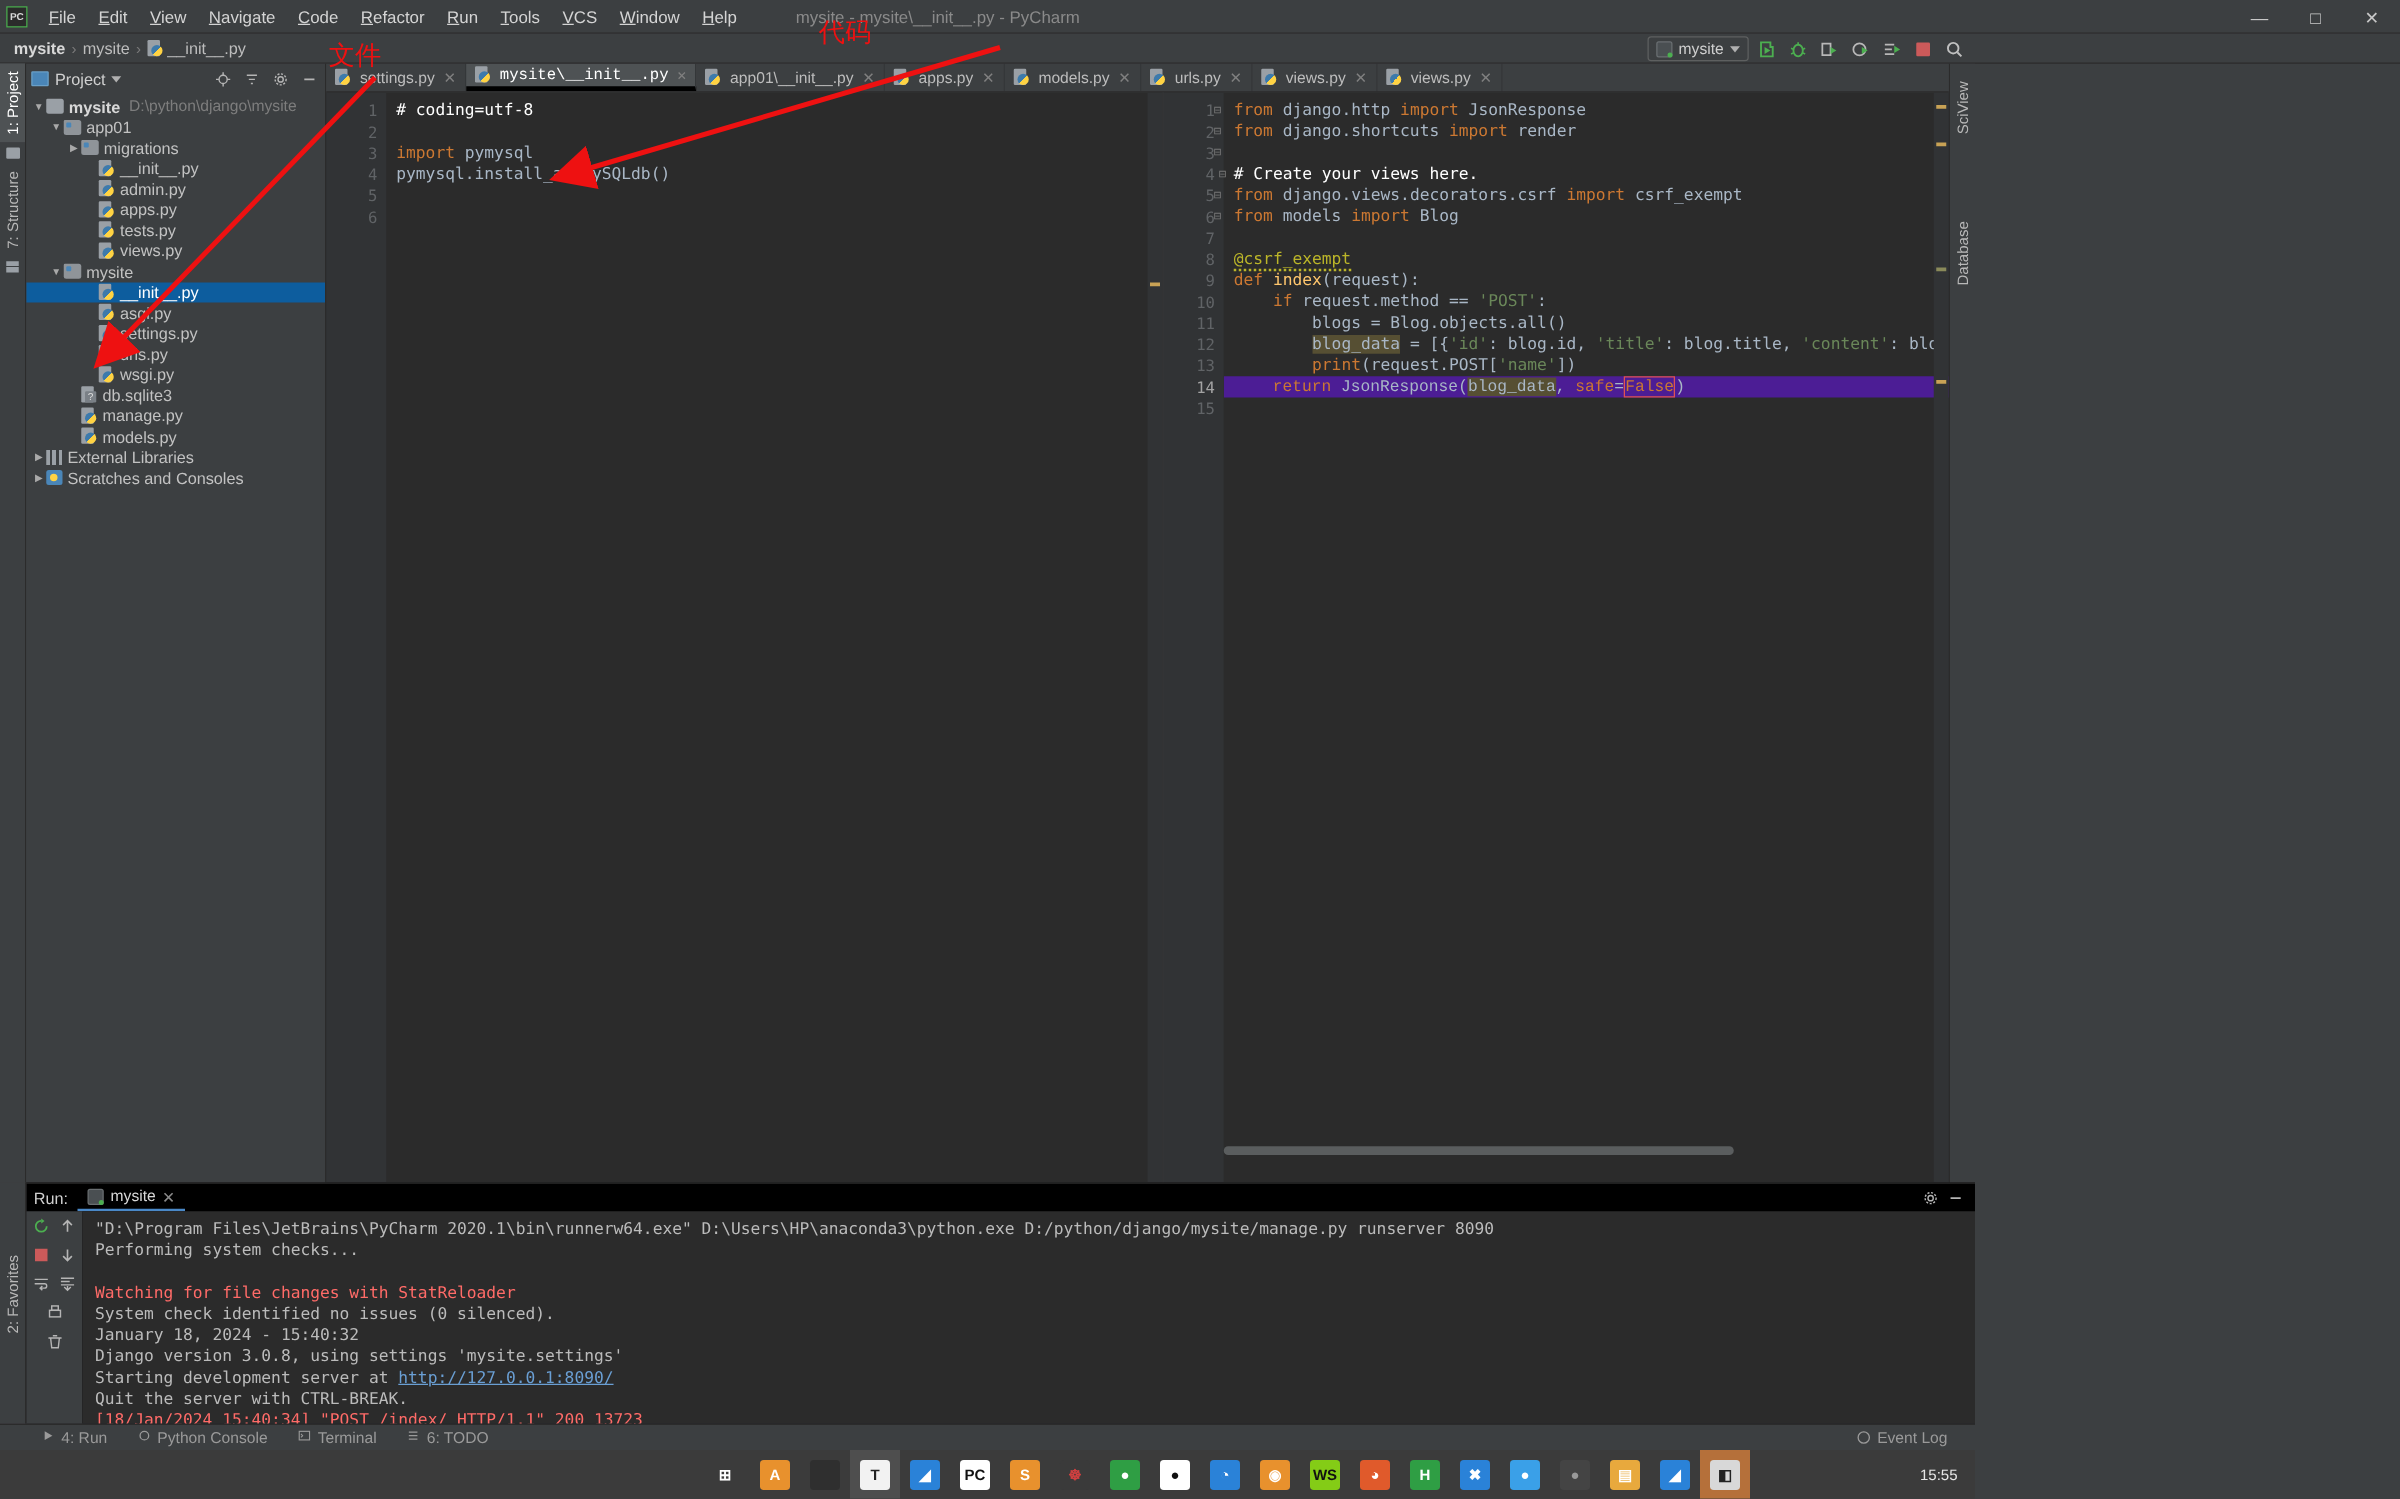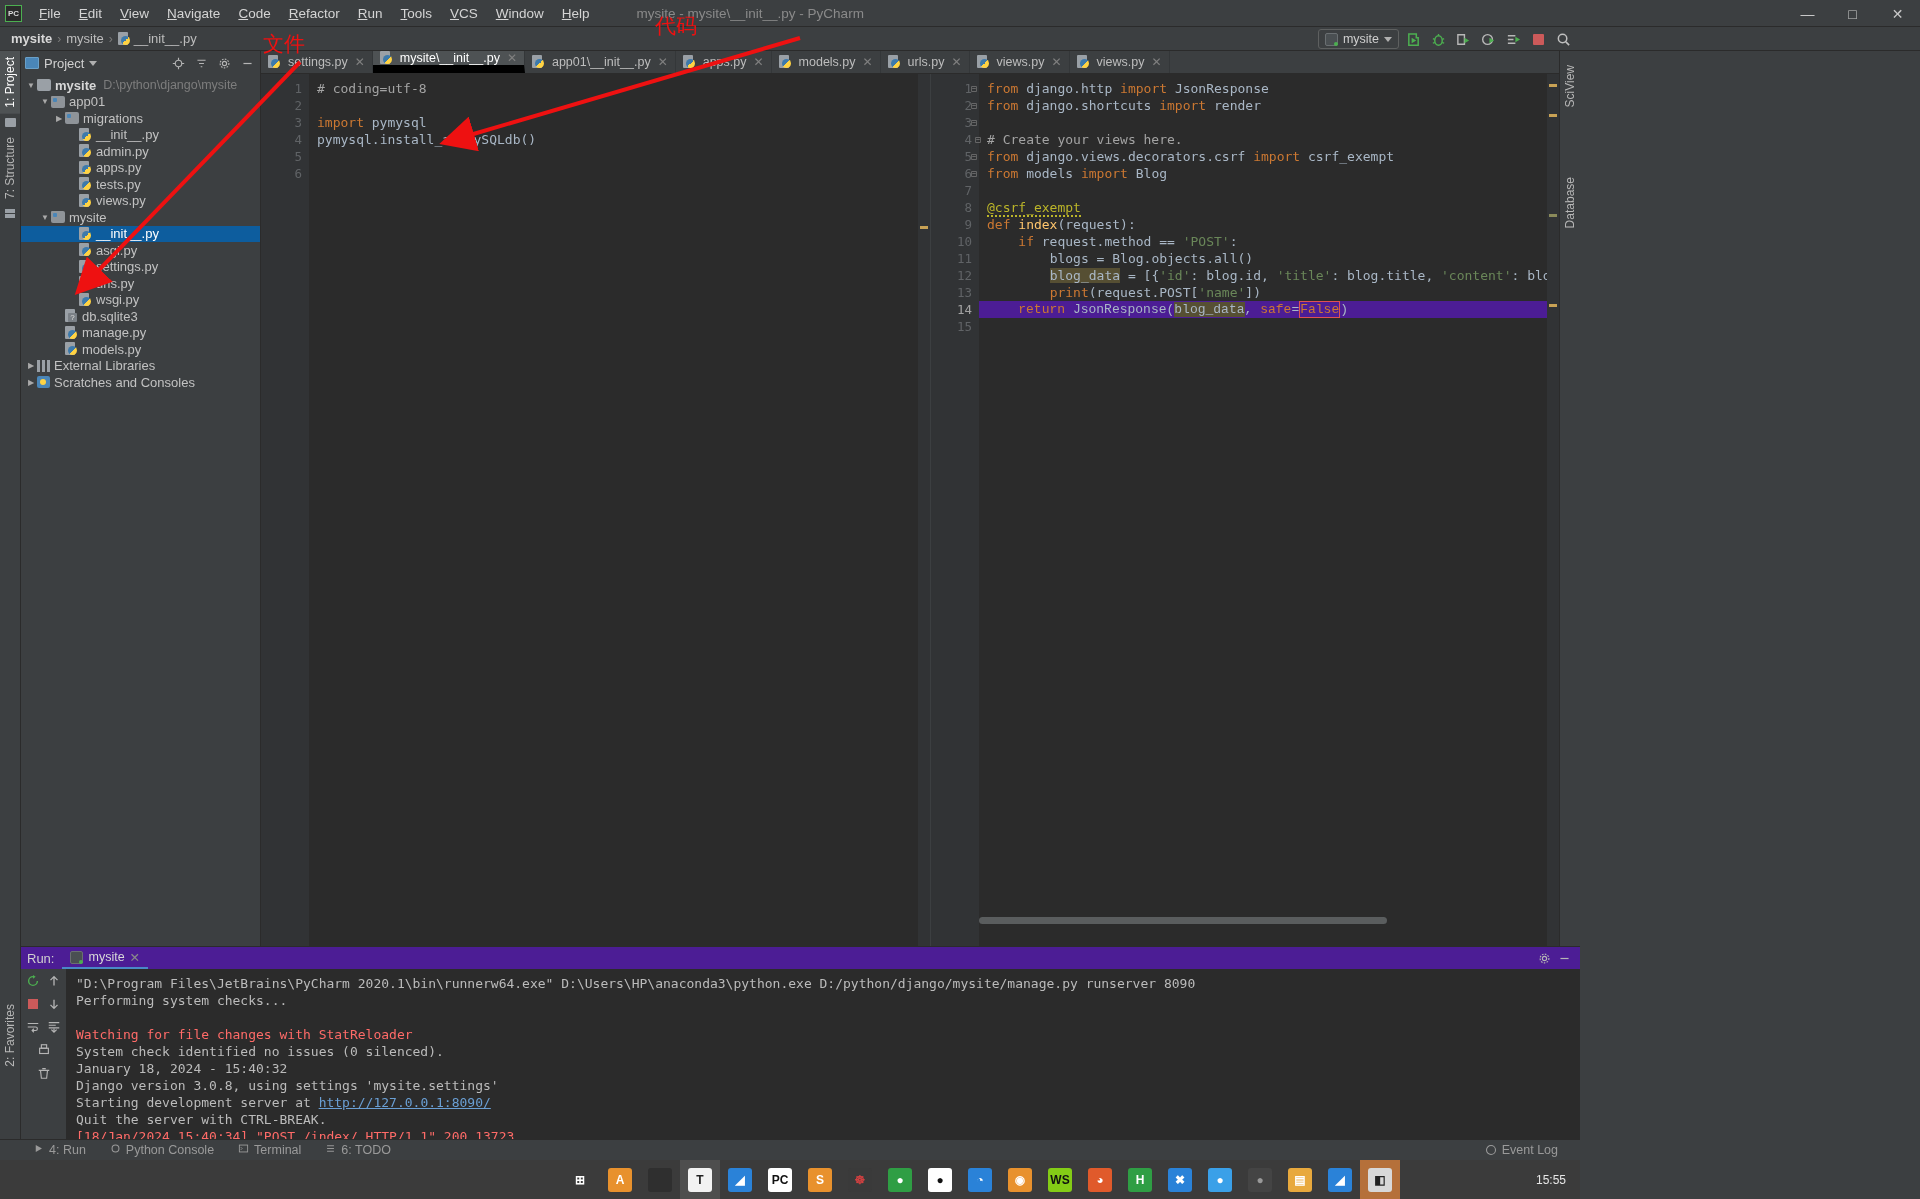--- a/index.html
+++ b/index.html
@@ -184,21 +184,21 @@
   }
   .tabs-row {
     height: 23px; background: #3c3f41; display: flex; align-items: stretch;
     border-bottom: 1px solid #2b2b2b; overflow: hidden;
   }
   .etab {
     display: flex; align-items: center; gap: 4px; padding: 0 7px;
     font-size: 12.5px; color: #bdbdbd; white-space: nowrap;
     border-right: 1px solid #343739; cursor: default;
   }
-  .etab.active { background: #4e5254; color: #ffffff; border-bottom: 8px solid #000000; }
+  .etab.active { background: #4e5254; color: #ffffff; border-bottom: 4px solid #000000; font-family: Liberation Mono, monospace; }
   .etab .x { color: #808080; font-size: 12px; margin-left: 3px; }
 
   .split { display: flex; height: calc(100% - 23px); }
   .pane { position: relative; background: #2b2b2b; overflow: hidden; }
   .pane.left { width: 670px; border-right: 1px solid #3c3f41; }
   .pane.right { flex: 1; }
 
   .gutter {
     position: absolute; left: 0; top: 0; bottom: 0; width: 48px;
     background: #313335; text-align: right; padding-top: 6px;
@@ -210,21 +210,21 @@
 
   .code {
     position: absolute; left: 48px; top: 0; right: 0; bottom: 0;
     padding-top: 6px; font-family: "DejaVu Sans Mono", monospace;
     font-size: 13px; line-height: 17px; white-space: pre; overflow: hidden;
   }
   .code .ln { height: 17px; padding-left: 8px; }
   .code .ln.hl { background: #4c1d95; font-family: Liberation Mono, monospace; }
   .kw { color: #cc7832; }
   .str { color: #6a8759; }
-  .cmt { color: #a3a3a3; }
+  .cmt { color: #ffffff; }
   .fn { color: #ffc66d; }
   .deco { color: #bbb529; }
   .txt { color: #a9b7c6; }
   .hl-occ { background: #564f33; }
   .err-box { border: 1px solid #e05252; }
   .squig-w { border-bottom: 2px dotted #bbb529; }
 
   .fold-col {
     position: absolute; left: 40px; top: 6px; width: 10px;
     font-family: "DejaVu Sans Mono", monospace; font-size: 10px;
@@ -243,21 +243,21 @@
 
   .breadcrumb-bottom {
     position: absolute; left: 0; right: 0; bottom: 0; height: 20px;
     background: #3c3f41; display: flex; align-items: center; padding-left: 8px;
     font-size: 12.5px; color: #bdbdbd; border-top: 1px solid #2b2b2b;
   }
 
   
   .runwin {
     position: absolute; left: 21px; right: 0; bottom: 60px; height: 193px;
-    background: #4c1d95; border-top: 1px solid #2b2b2b;
+    background: #000000; border-top: 1px solid #2b2b2b;
   }
   .run-head {
     height: 22px; display: flex; align-items: center; padding-left: 6px; gap: 8px;
   }
   .run-head .lbl { font-size: 13px; color: #d0d0d0; }
   .run-tab {
     display: flex; align-items: center; gap: 5px; padding: 2px 8px;
     font-size: 12.5px; color: #d8d8d8; border-bottom: 2px solid #4a88c7;
   }
   .run-head-right { margin-left: auto; display: flex; gap: 4px; padding-right: 8px; }

